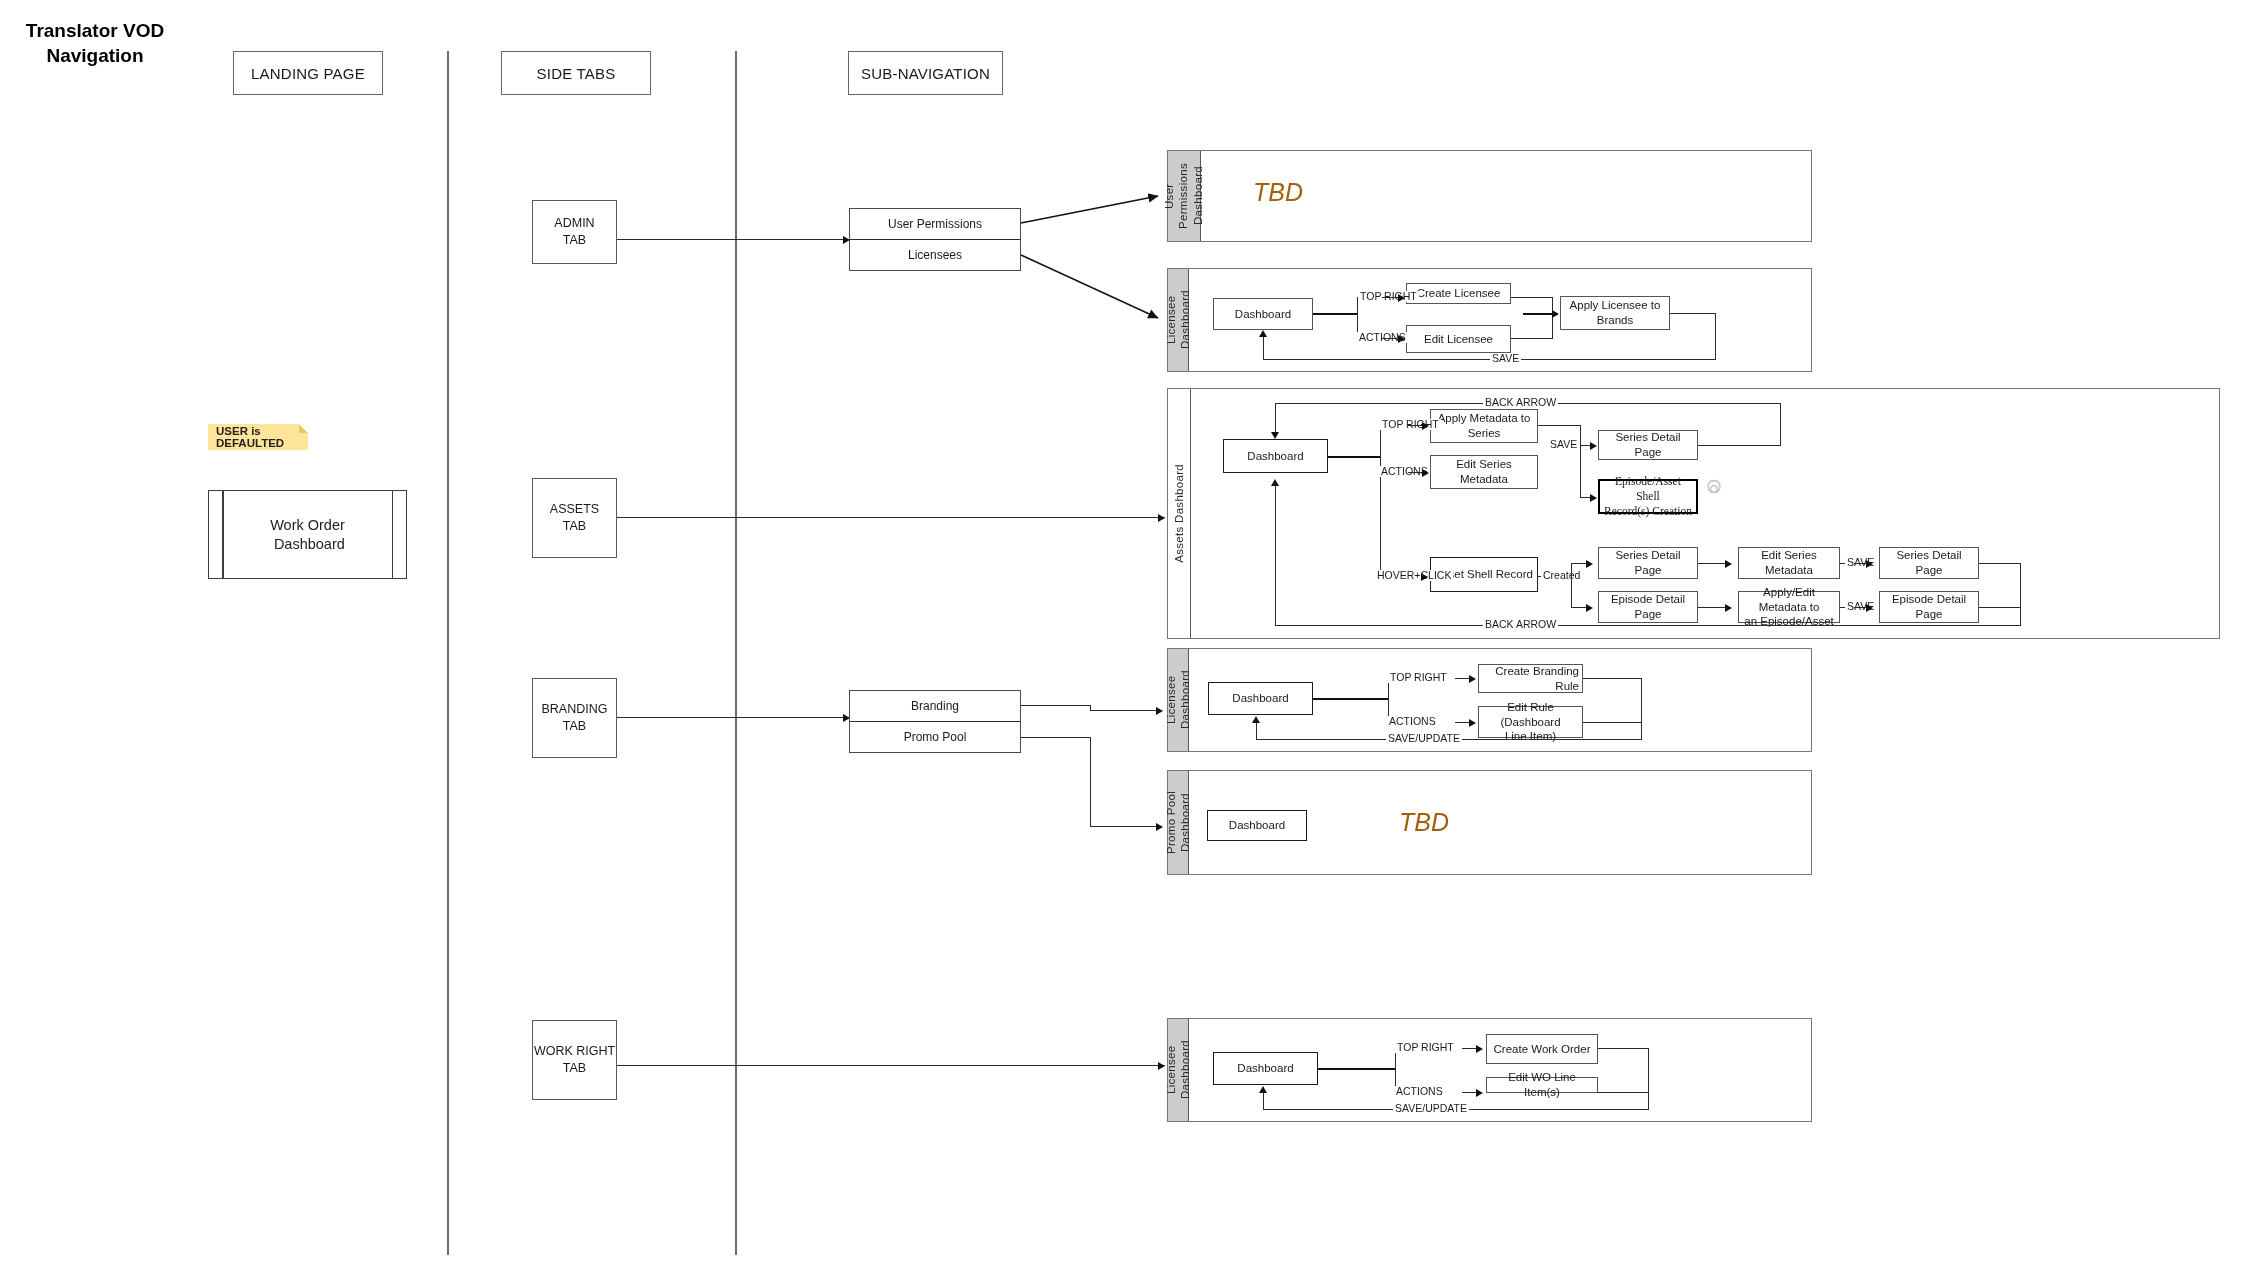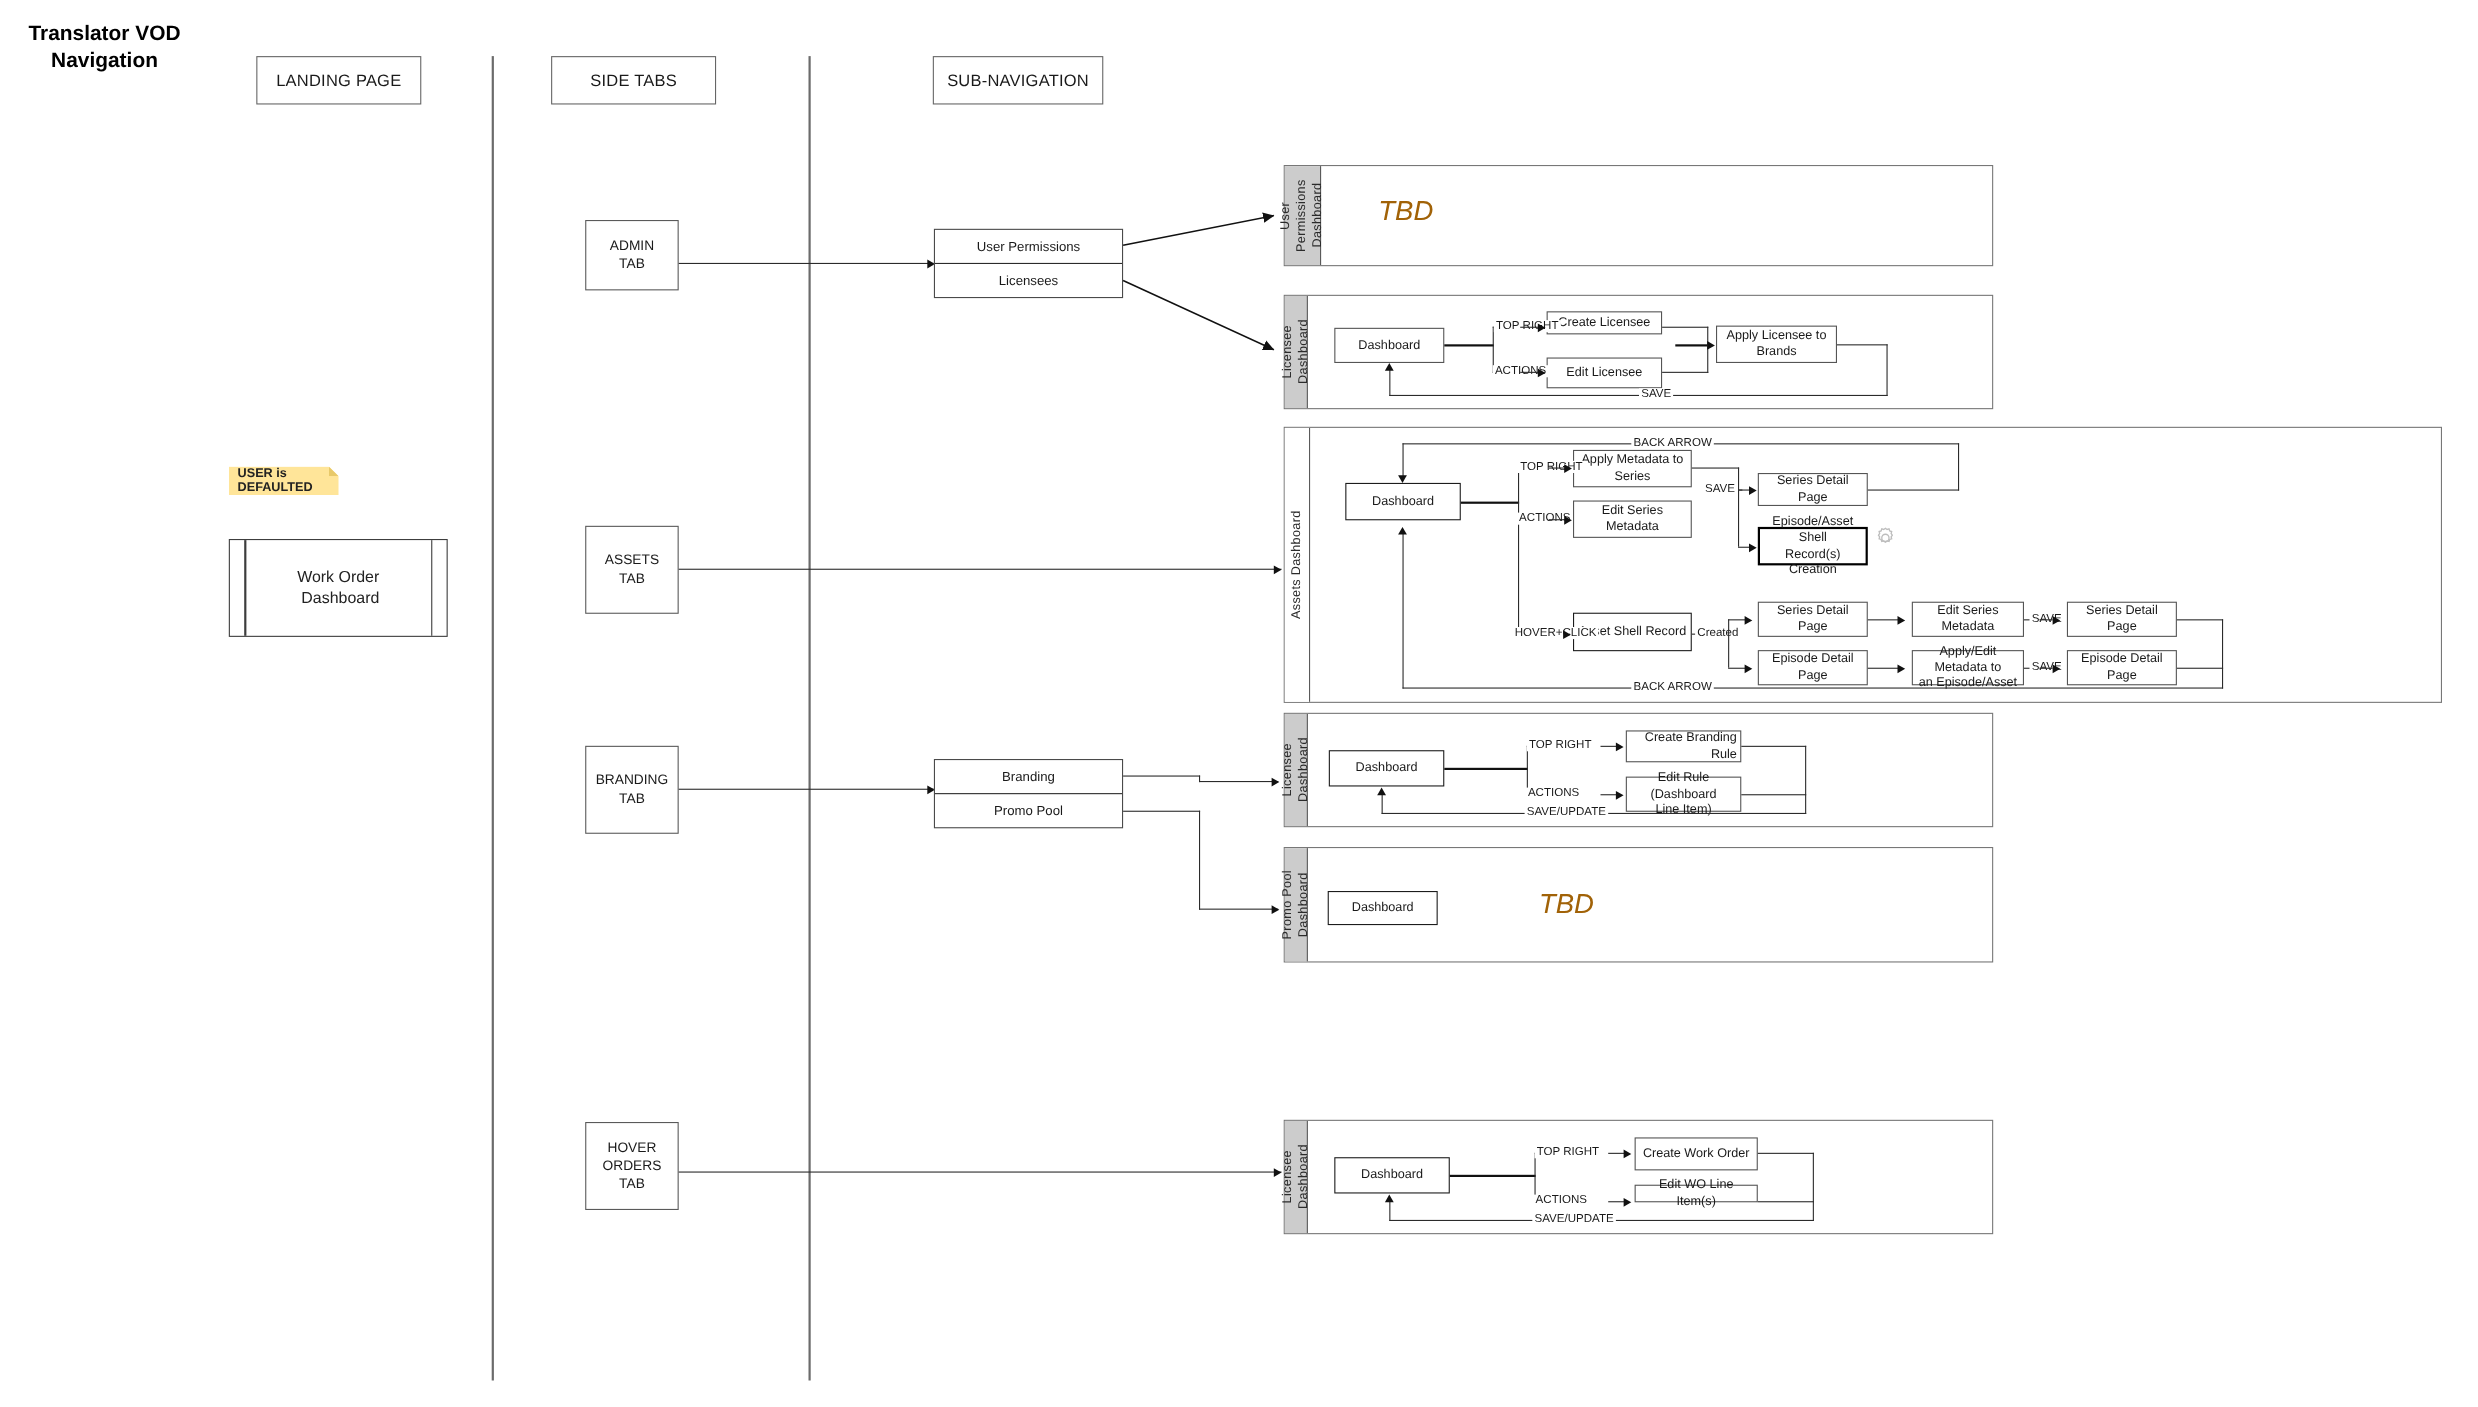--- a/index.html
+++ b/index.html
@@ -120,21 +120,21 @@
   .node{
     border:1.3px solid #555555;
     background:#ffffff;
     display:flex;align-items:center;justify-content:center;
     text-align:center;
     font-size:11.5px;line-height:1.3;color:#1a1a1a;
     white-space:pre-line;
     padding:0 3px;
   }
   .node.dark{border:1.3px solid #1c1c1c;}
-  .node.bold{border:2.4px solid #000000;}
+  .node.bold{border:2.4px solid #000000;font-family:Liberation Serif, serif;}
 
   
   .hline{background:#2b2b2b;height:1.3px;}
   .vline{background:#2b2b2b;width:1.3px;}
   .hline.thick{height:2.2px;background:#111;}
   .arrow-r{
     width:0;height:0;
     border-top:4.2px solid transparent;
     border-bottom:4.2px solid transparent;
     border-left:7px solid #111;
@@ -197,21 +197,21 @@
   </div>
   <div class="abs tabbox" style="left:532px;top:478px;width:85px;height:80px;">
     <span>ASSETS
 TAB</span>
   </div>
   <div class="abs tabbox" style="left:532px;top:678px;width:85px;height:80px;">
     <span>BRANDING
 TAB</span>
   </div>
   <div class="abs tabbox" style="left:532px;top:1020px;width:85px;height:80px;">
-    <span>HOVER ORDERS
+    <span>WORK RIGHT
 TAB</span>
   </div>
 
   <div class="abs hline" style="left:617px;top:239px;width:233px;"></div>
   <div class="abs arrow-r" style="left:843px;top:235.5px;"></div>
 
   <div class="abs hline" style="left:617px;top:517px;width:548px;"></div>
   <div class="abs arrow-r" style="left:1158px;top:513.5px;"></div>
 
   <div class="abs hline" style="left:617px;top:717px;width:233px;"></div>

